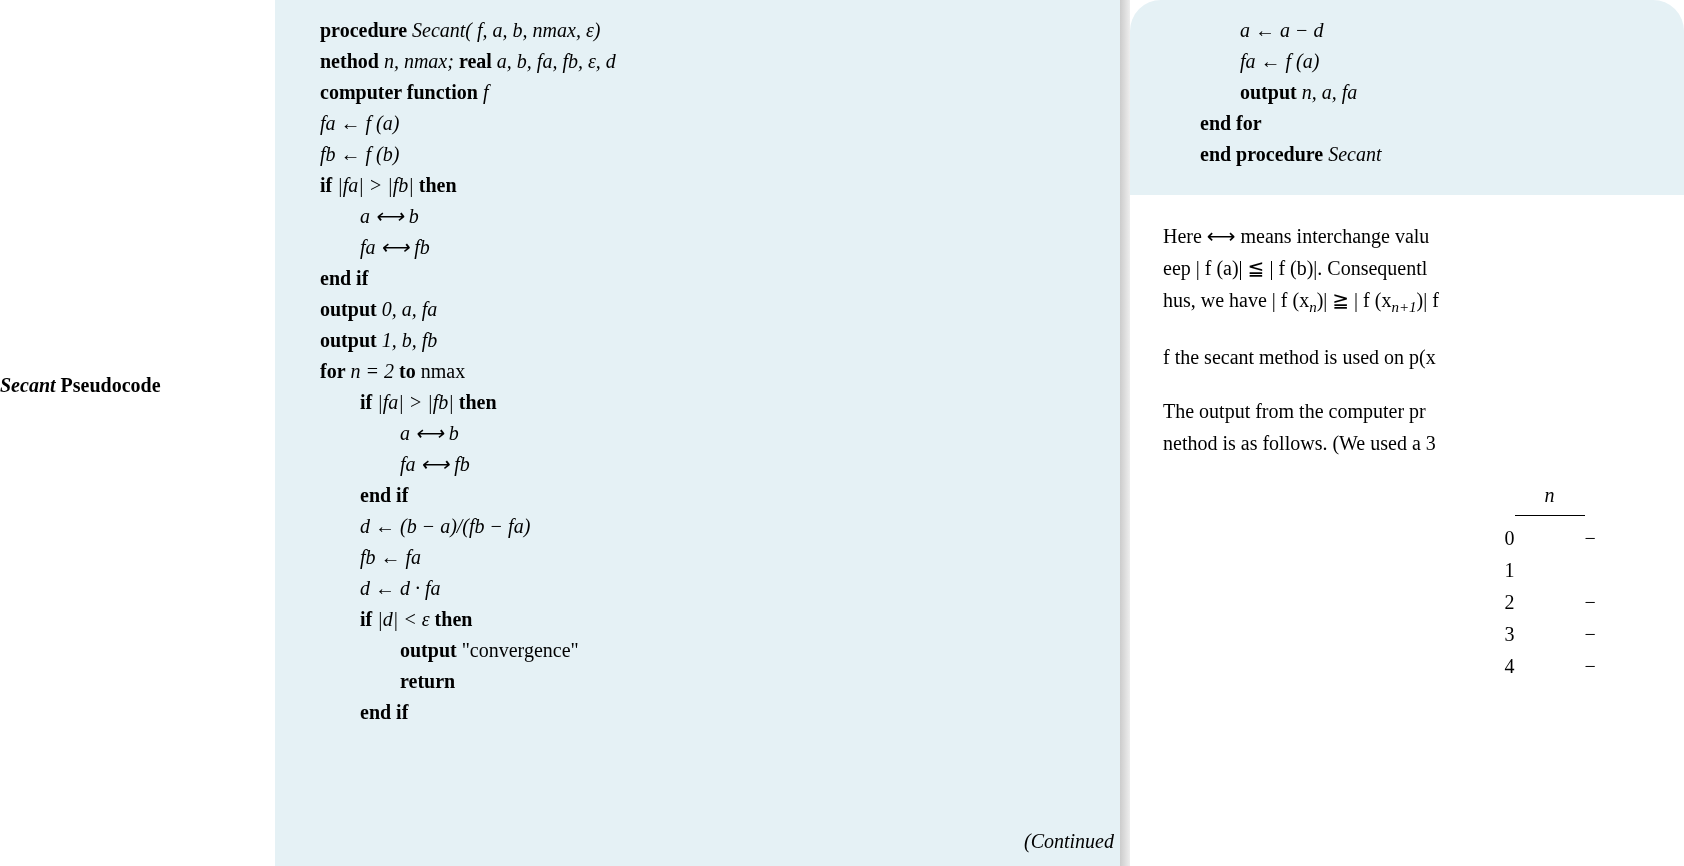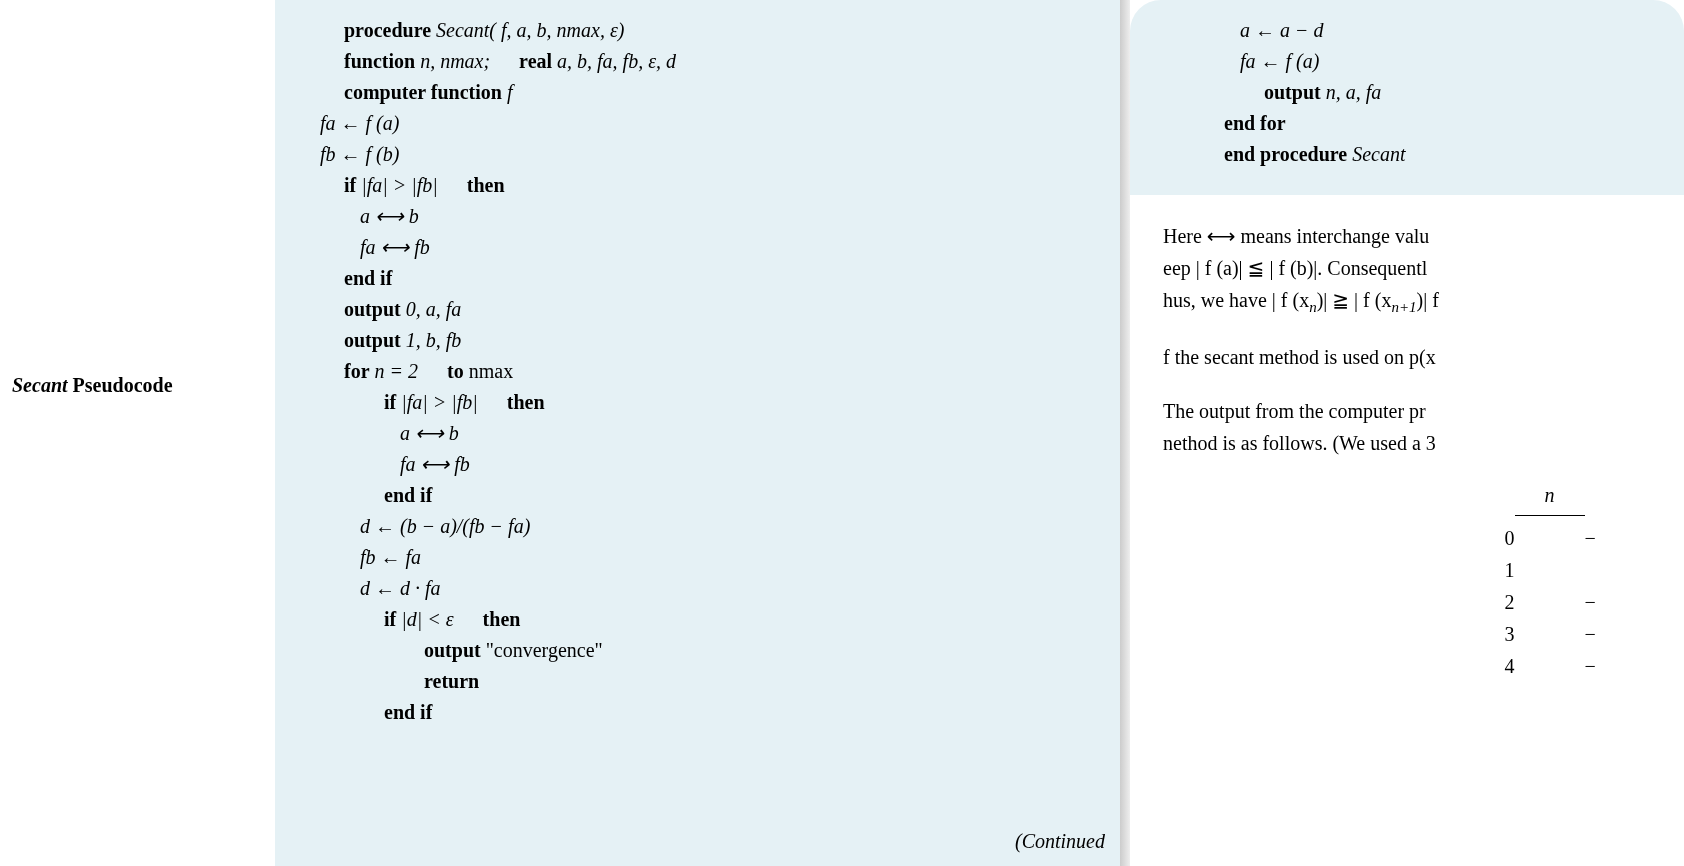--- a/index.html
+++ b/index.html
@@ -8,46 +8,46 @@
       font-size: 20px;
       line-height: 1.5;
       width: 1684px;
       height: 866px;
       overflow: hidden;
       display: flex;
       background: #ffffff;
     }
     .left-margin {
       width: 275px;
-      padding: 370px 15px 0 12px;
+      padding: 370px 15px 0 0;
       background: #ffffff;
     }
     .margin-label {
       font-weight: bold;
     }
     .margin-label .ital { font-style: italic; }
     .center-column {
       width: 845px;
       background: #e5f1f5;
       padding: 15px 40px 15px 45px;
       position: relative;
     }
     .code-block {
       font-family: Georgia, 'Times New Roman', serif;
       font-size: 20px;
       line-height: 1.55;
     }
-    .kw { font-weight: bold; margin-left: 24px; }
+    .kw { font-weight: bold; }
     .it { font-style: italic; }
     .ind1 { padding-left: 40px; }
     .ind2 { padding-left: 80px; }
     .continued {
       position: absolute;
       bottom: 10px;
-      right: 15px;
+      right: 6px;
       font-style: italic;
     }
     .page-gutter {
       width: 10px;
       background: linear-gradient(to right, #cccccc, #eeeeee);
     }
     .right-column {
       flex: 1;
       display: flex;
       flex-direction: column;
@@ -99,21 +99,21 @@
 
 <div class="left-margin">
   <div class="margin-label">
     <span class="ital">Secant</span><span> Pseudocode</span>
   </div>
 </div>
 
 <div class="center-column">
   <div class="code-block">
     <div><span class="kw">procedure</span> <span class="it">Secant</span><span class="it">( f, a, b, nmax, ε)</span></div>
-    <div><span class="kw">function</span><span class="it"> n, nmax;    </span><span class="kw">real</span><span class="it"> a, b, fa, fb, ε, d</span></div>
+    <div><span class="kw">nethod</span><span class="it"> n, nmax;    </span><span class="kw">real</span><span class="it"> a, b, fa, fb, ε, d</span></div>
     <div><span class="kw">computer function</span><span class="it"> f</span></div>
     <div class="it">fa ← f (a)</div>
     <div class="it">fb ← f (b)</div>
     <div><span class="kw">if</span><span class="it"> |fa| &gt; |fb| </span><span class="kw">then</span></div>
     <div class="it ind1">a ⟷ b</div>
     <div class="it ind1">fa ⟷ fb</div>
     <div class="kw">end if</div>
     <div><span class="kw">output</span><span class="it"> 0, a, fa</span></div>
     <div><span class="kw">output</span><span class="it"> 1, b, fb</span></div>
     <div><span class="kw">for</span><span class="it"> n = 2 </span><span class="kw">to</span><span> nmax</span></div>

